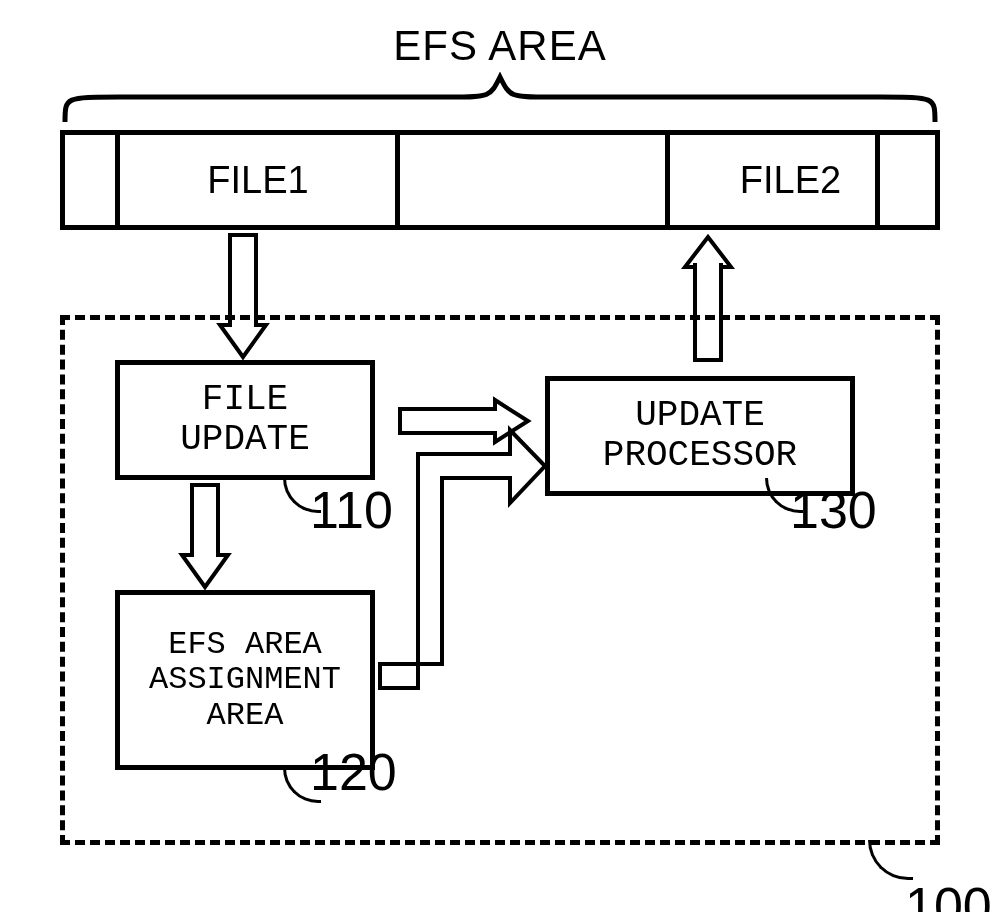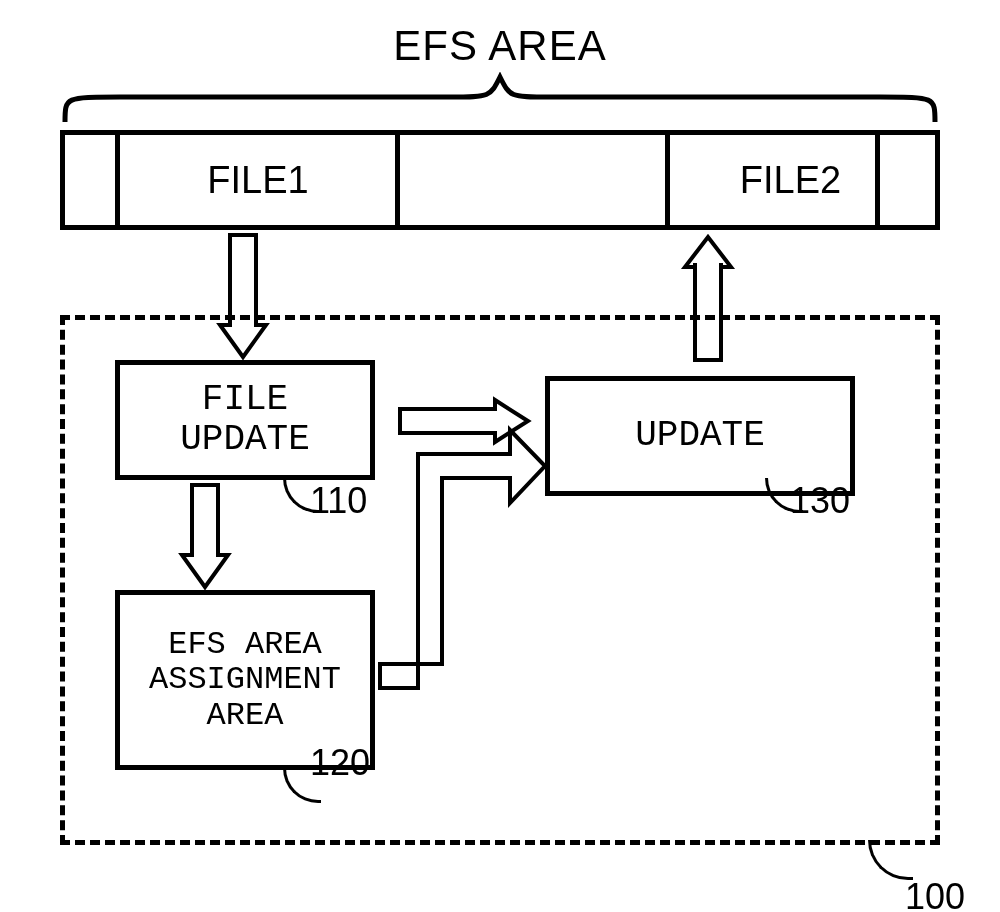--- a/index.html
+++ b/index.html
@@ -71,21 +71,21 @@
     line-height: 1.1;
     background: #fff;
     font-family: Liberation Mono, monospace;
   }
   .file-reader { left: 115px; top: 360px; width: 260px; height: 120px; }
   .update-proc { left: 545px; top: 376px; width: 310px; height: 120px; }
   .efs-unit    { left: 115px; top: 590px; width: 260px; height: 180px; font-size: 32px; }
 
   .ref-num {
     position: absolute;
-    font-size: 36px;
+    font-size: 52px;
   }
   .ref-110 { left: 310px; top: 480px; }
   .ref-130 { left: 790px; top: 480px; text-align: center; }
   .ref-120 { left: 310px; top: 742px; }
   .ref-100 { left: 905px; top: 876px; }
 
   .tail {
     position: absolute;
     border: none;
     border-left: 3px solid #000;
@@ -140,20 +140,21 @@
 
   <div class="dashed-box"></div>
 
   <div class="block file-reader">
     <span>FILE</span>
     <span>UPDATE</span>
   </div>
 
   <div class="block update-proc">
     <span>UPDATE</span>
+    <span>PROCESSOR</span>
   </div>
 
   <div class="block efs-unit">
     <span>EFS AREA</span>
     <span>ASSIGNMENT</span>
     <span>AREA</span>
   </div>
 
   <div class="arrow" style="left:400px; top:398px;">
     <svg width="130" height="46">

